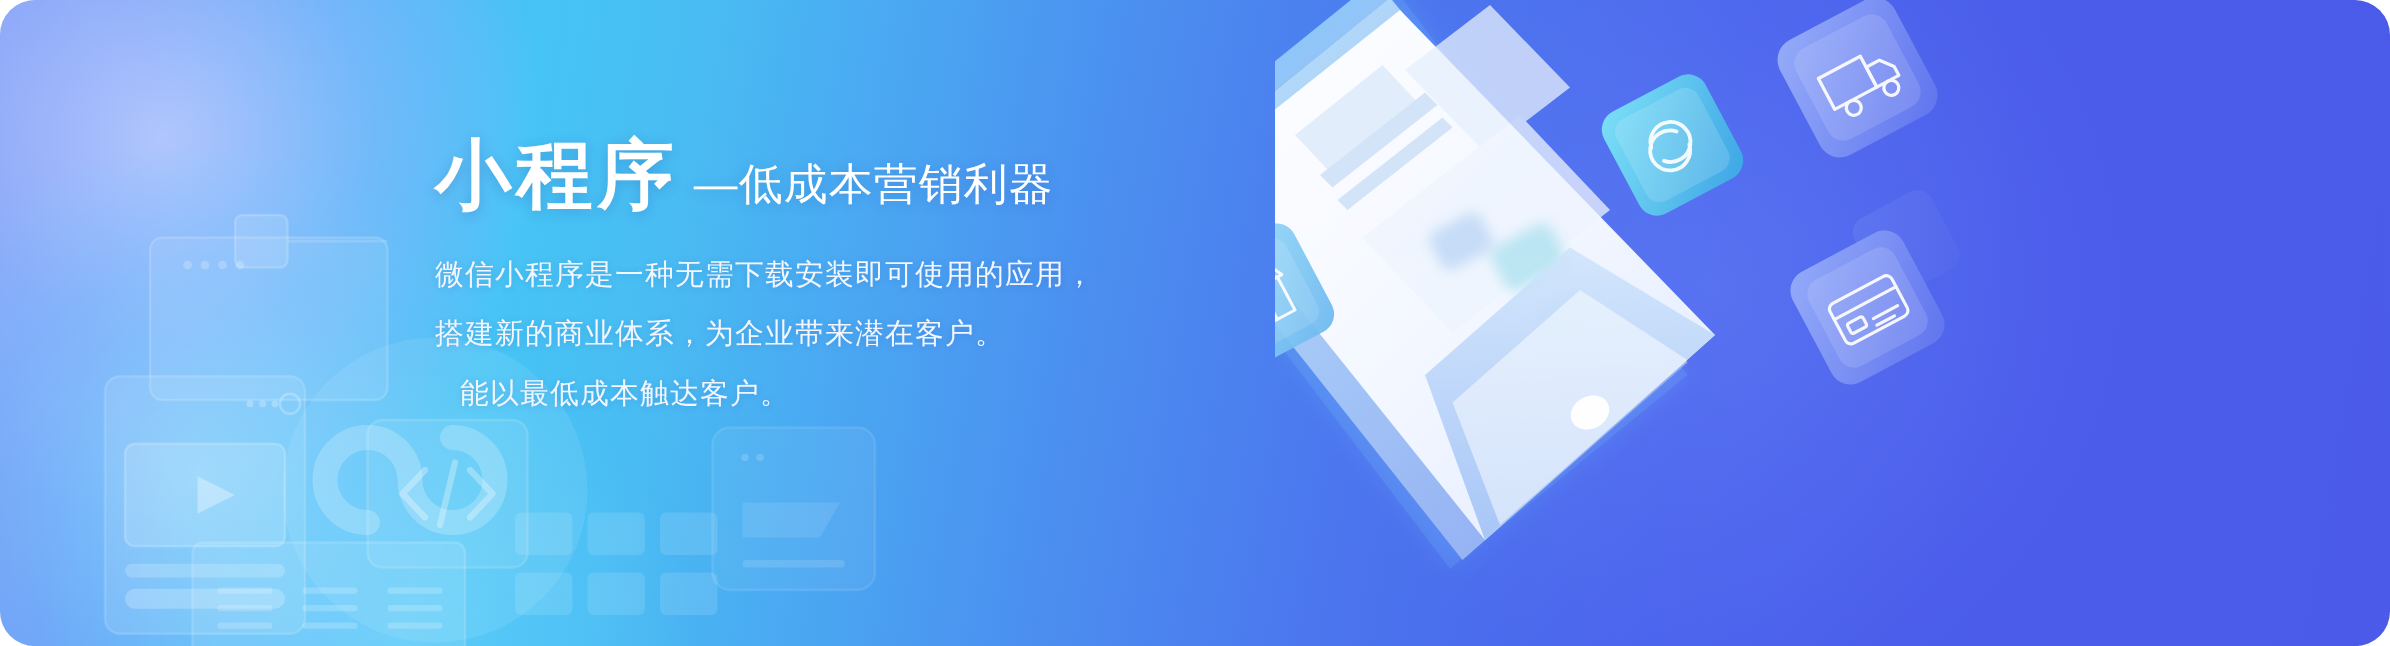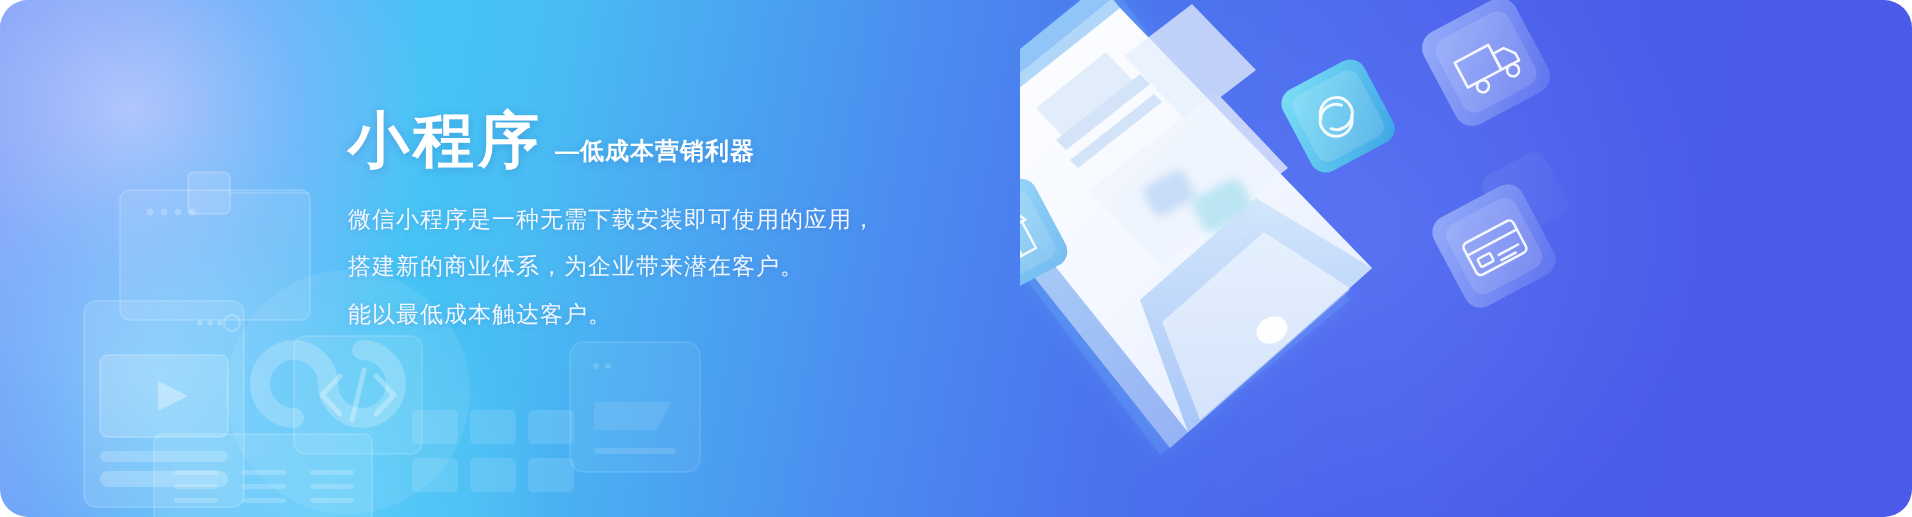--- a/index.html
+++ b/index.html
@@ -86,41 +86,41 @@
     color: #ffffff;
   }
   .headline .h-main {
     font-size: 61px;
     font-weight: bold;
     letter-spacing: 4px;
     line-height: 1.06;
     text-shadow: 0 2px 10px rgba(30,50,150,.22);
   }
   .headline .h-sub {
-    font-size: 24px;
-    font-weight: bold;
+    font-size: 35px;
+    font-weight: normal;
     letter-spacing: 1px;
     margin-left: 12px;
     position: relative;
     top: -2px;
     text-shadow: 0 2px 10px rgba(30,50,150,.22);
   }
   .body-lines {
     margin-top: 32px;
     color: #f2f6ff;
   }
   .body-lines p {
     margin: 0 0 18px 0;
     font-size: 23px;
     line-height: 1.28;
     letter-spacing: 1px;
     font-weight: normal;
     text-shadow: 0 1px 6px rgba(30,50,150,.18);
   }
-  .body-lines p:last-child { margin-bottom: 0; }
+  .body-lines p:last-child { margin-bottom: 0; margin-left: 20px; }
 
   
   .illus {
     position: absolute;
     left: 1020px;
     top: 0;
     width: 892px;
     height: 517px;
   }
   .illus svg { display: block; }

